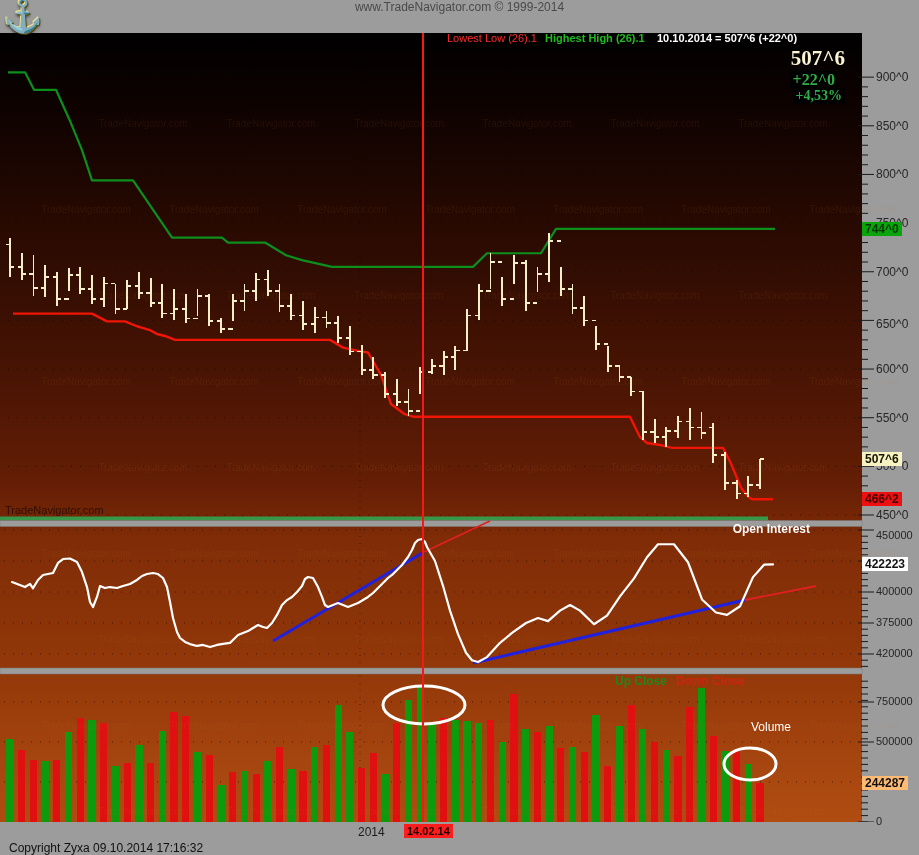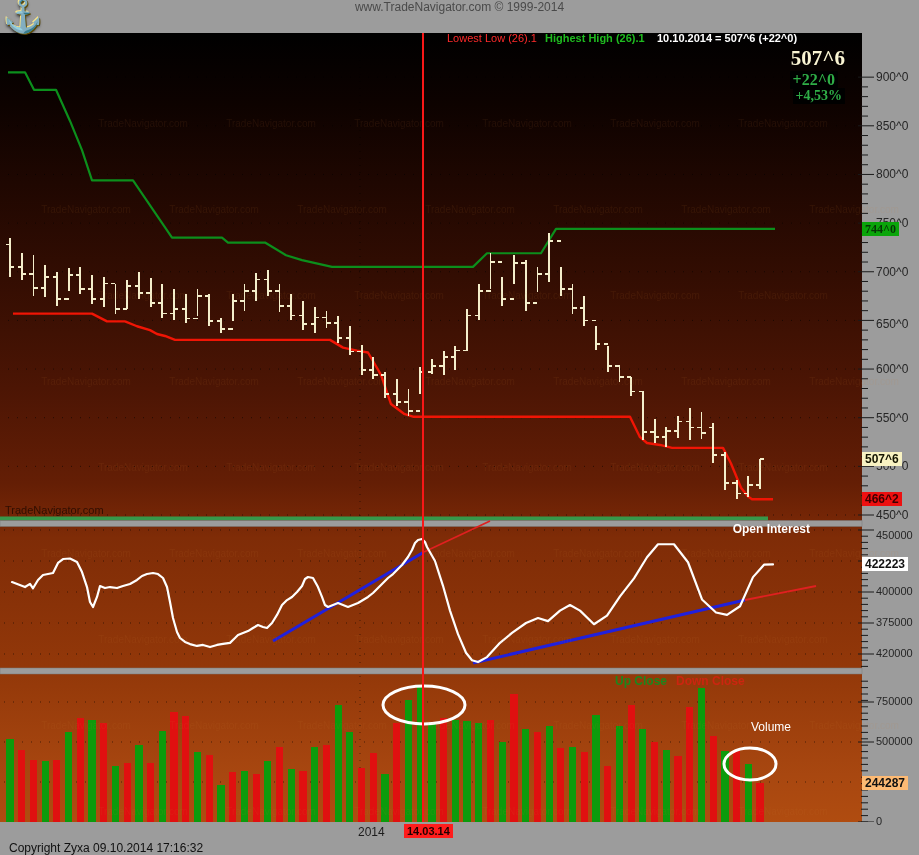--- a/index.html
+++ b/index.html
@@ -324,42 +324,42 @@
   <span class="txt quote-chg">+22^0</span>
   <span class="txt quote-pct">+4,53%</span>
 
   <span class="txt wm-main">TradeNavigator.com</span>
   <span class="txt oi-label">Open Interest</span>
   <span class="txt vol-up">Up Close</span>
   <span class="txt vol-down">Down Close</span>
   <span class="txt vol-title">Volume</span>
 
   <span class="txt year-label">2014</span>
-  <span class="txt date-badge">14.03.14</span>
+  <span class="txt date-badge">14.02.14</span>
   <span class="txt footer-text">Copyright Zyxa   09.10.2014 17:16:32</span>
 
   <div id="gen-labels">
       <div class="ax-lbl" style="top: 70.15px;">900^0</div>
       <div class="ax-lbl" style="top: 118.8px;">850^0</div>
       <div class="ax-lbl" style="top: 167.45px;">800^0</div>
       <div class="ax-lbl" style="top: 216.1px;">750^0</div>
       <div class="ax-lbl" style="top: 264.75px;">700^0</div>
       <div class="ax-lbl" style="top: 317px;">650^0</div>
       <div class="ax-lbl" style="top: 362.05px;">600^0</div>
       <div class="ax-lbl" style="top: 410.7px;">550^0</div>
       <div class="ax-lbl" style="top: 459.35px;">500^0</div>
       <div class="ax-lbl" style="top: 508px;">450^0</div>
       <div class="ax-lbl small" style="top: 529px;">450000</div>
       <div class="ax-lbl small" style="top: 585px;">400000</div>
       <div class="ax-lbl small" style="top: 616px;">375000</div>
       <div class="ax-lbl small" style="top: 647px;">420000</div>
       <div class="ax-lbl small" style="top: 695px;">750000</div>
       <div class="ax-lbl small" style="top: 735px;">500000</div>
       <div class="ax-lbl small" style="top: 815px;">0</div>
-      <div class="ax-badge" style="top: 221.938px; background: rgb(10, 165, 10); color: rgb(6, 53, 6); font-family: Liberation Serif, serif;">744^0</div>
+      <div class="ax-badge" style="top: 221.938px; background: rgb(10, 165, 10); color: rgb(6, 53, 6);">744^0</div>
       <div class="ax-badge" style="top: 451.809px; background: rgb(248, 242, 194); color: rgb(20, 20, 0);">507^6</div>
       <div class="ax-badge" style="top: 492.189px; background: rgb(238, 16, 16); color: rgb(60, 0, 0);">466^2</div>
       <div class="ax-badge" style="top: 557.443px; background: rgb(255, 255, 255); color: rgb(17, 17, 17);">422223</div>
       <div class="ax-badge" style="top: 775.914px; background: #fdba74; color: rgb(17, 17, 17);">244287</div>
     </div>
 <span class="wm-tile" style="left: 98.2093px; top: 118px;">TradeNavigator.com</span>
     <span class="wm-tile" style="left: 226.209px; top: 118px;">TradeNavigator.com</span>
     <span class="wm-tile" style="left: 354.209px; top: 118px;">TradeNavigator.com</span>
     <span class="wm-tile" style="left: 482.209px; top: 118px;">TradeNavigator.com</span>
     <span class="wm-tile" style="left: 610.209px; top: 118px;">TradeNavigator.com</span>

